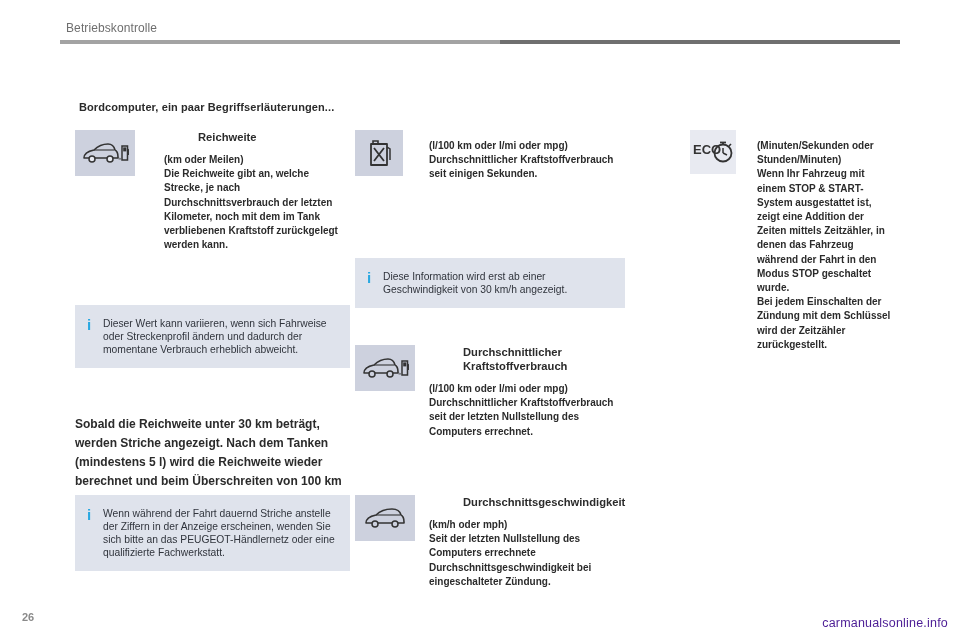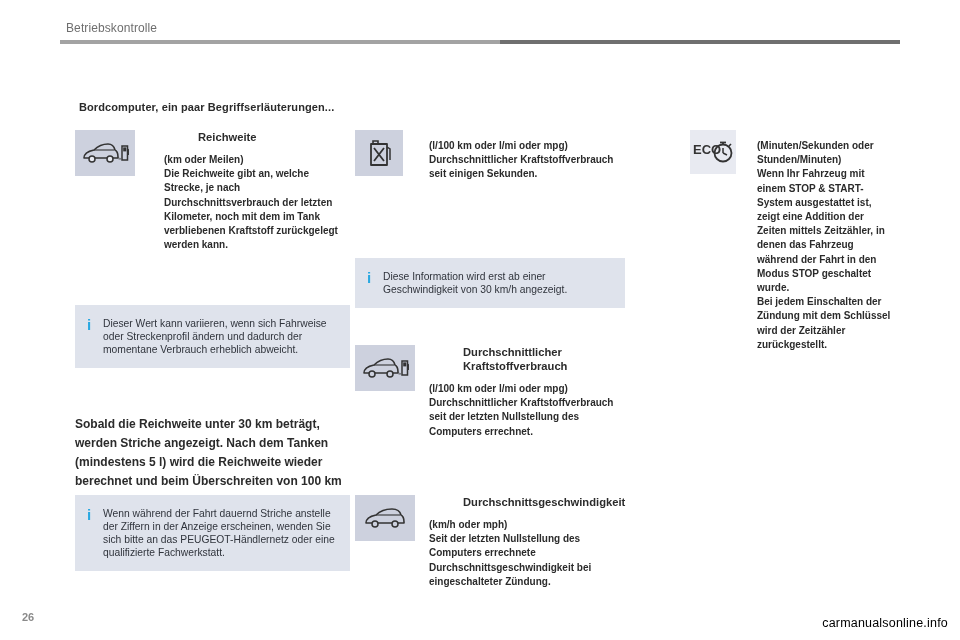--- a/index.html
+++ b/index.html
@@ -160,21 +160,21 @@
     font-size: 11px;
     font-weight: bold;
     color: #8a8a8a;
     filter: blur(0.6px);
   }
   .watermark {
     position: absolute;
     right: 12px;
     bottom: 10px;
     font-size: 12.5px;
-    color: #000000;
+    color: #4c1d95;
     letter-spacing: 0.2px;
   }
 </style>
 </head>
 <body>
 
 <div class="page">
 
   <div class="header-rule">
     <div class="seg-dark"></div>

